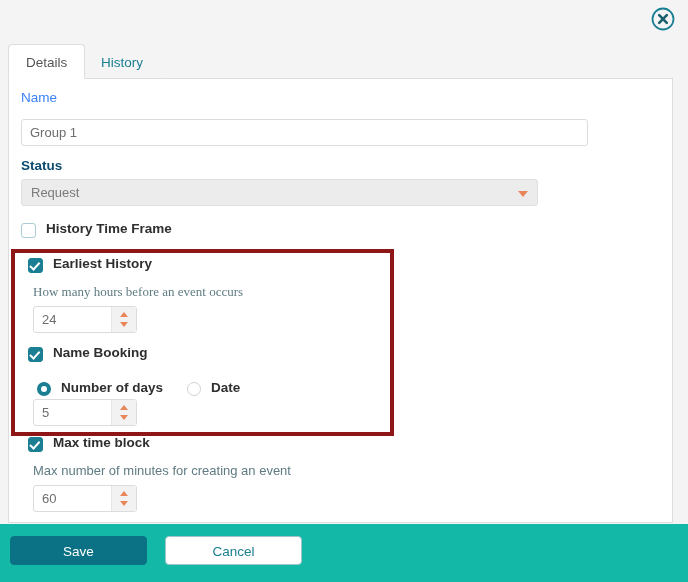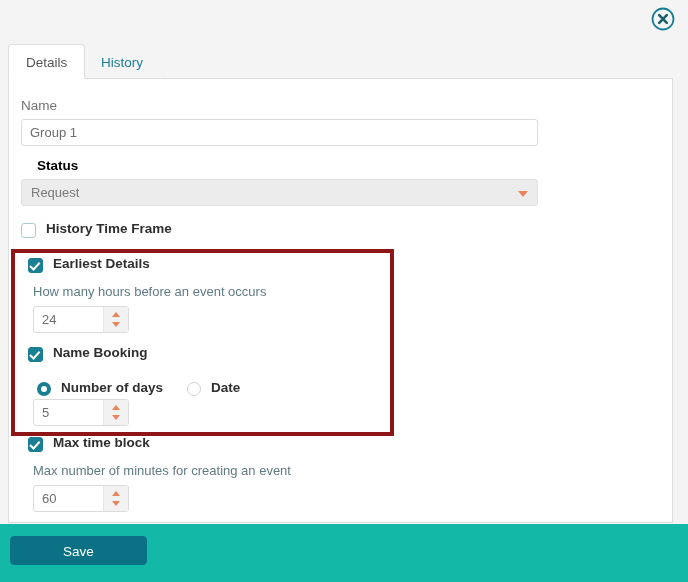--- a/index.html
+++ b/index.html
@@ -98,35 +98,34 @@
     border: 1px solid #dddddd;
     border-top: none;
     box-sizing: border-box;
   }
 
   .field-label {
     position: absolute;
     font-size: 13.5px;
   }
   .label-name {
-    left: 12px; top: 19px;
-    color: #737373;
+    left: 12px; top: 11px;
+    color: #3b82f6;
   }
   .label-status {
     left: 12px; top: 79px;
-    color: #000000;
+    color: #0c4a6e;
     font-weight: bold;
-    margin-left: 16px;
   }
 
   .text-input {
     position: absolute;
     left: 12px;
     top: 40px;
-    width: 517px;
+    width: 567px;
     height: 27px;
     box-sizing: border-box;
     background: #ffffff;
     border: 1px solid #dcdcdc;
     border-radius: 3px;
     font-family: "Liberation Sans", sans-serif;
     font-size: 13px;
     color: #6d6d6d;
     padding: 0 8px;
     outline: none;
@@ -209,21 +208,21 @@
   .hint {
     position: absolute;
     font-size: 13px;
     color: #5f7b83;
     white-space: nowrap;
   }
 
   
   .stepper {
     position: absolute;
-    width: 96px;
+    width: 104px;
     height: 27px;
     box-sizing: border-box;
     background: #ffffff;
     border: 1px solid #dcdcdc;
     border-radius: 3px;
   }
   .stepper-value {
     position: absolute;
     left: 0; top: 0;
     width: 62px;
@@ -376,23 +375,23 @@
     <span class="select-caret"></span>
   </div>
 
   <div class="chk-row" style="left:12px; top:144px;">
     <span class="chk off"></span>
     <span class="chk-label">History Time Frame</span>
   </div>
 
   <div class="chk-row" style="left:19px; top:179px;">
     <span class="chk on"></span>
-    <span class="chk-label">Earliest Details</span>
-  </div>
-  <div class="hint" style="left:24px; top:205px;">How many hours before an event occurs</div>
+    <span class="chk-label">Earliest History</span>
+  </div>
+  <div class="hint" style="left:24px; top:205px;font-family:Liberation Serif, serif;">How many hours before an event occurs</div>
   <div class="stepper" style="left:24px; top:227px;">
     <input class="stepper-value" type="text" value="24" style="">
     <span class="stepper-btns">
       <span class="spin-up"></span>
       <span class="spin-down"></span>
     </span>
   </div>
 
   <div class="chk-row" style="left:19px; top:268px;">
     <span class="chk on"></span>
@@ -428,13 +427,16 @@
   </div>
 
 </div>
 
 <div class="highlight-box"></div>
 
 <div class="footer">
   <div class="btn btn-save">
     <span>Save</span>
   </div>
+  <div class="btn btn-cancel">
+    <span>Cancel</span>
+  </div>
 </div>
 
 </body></html>

